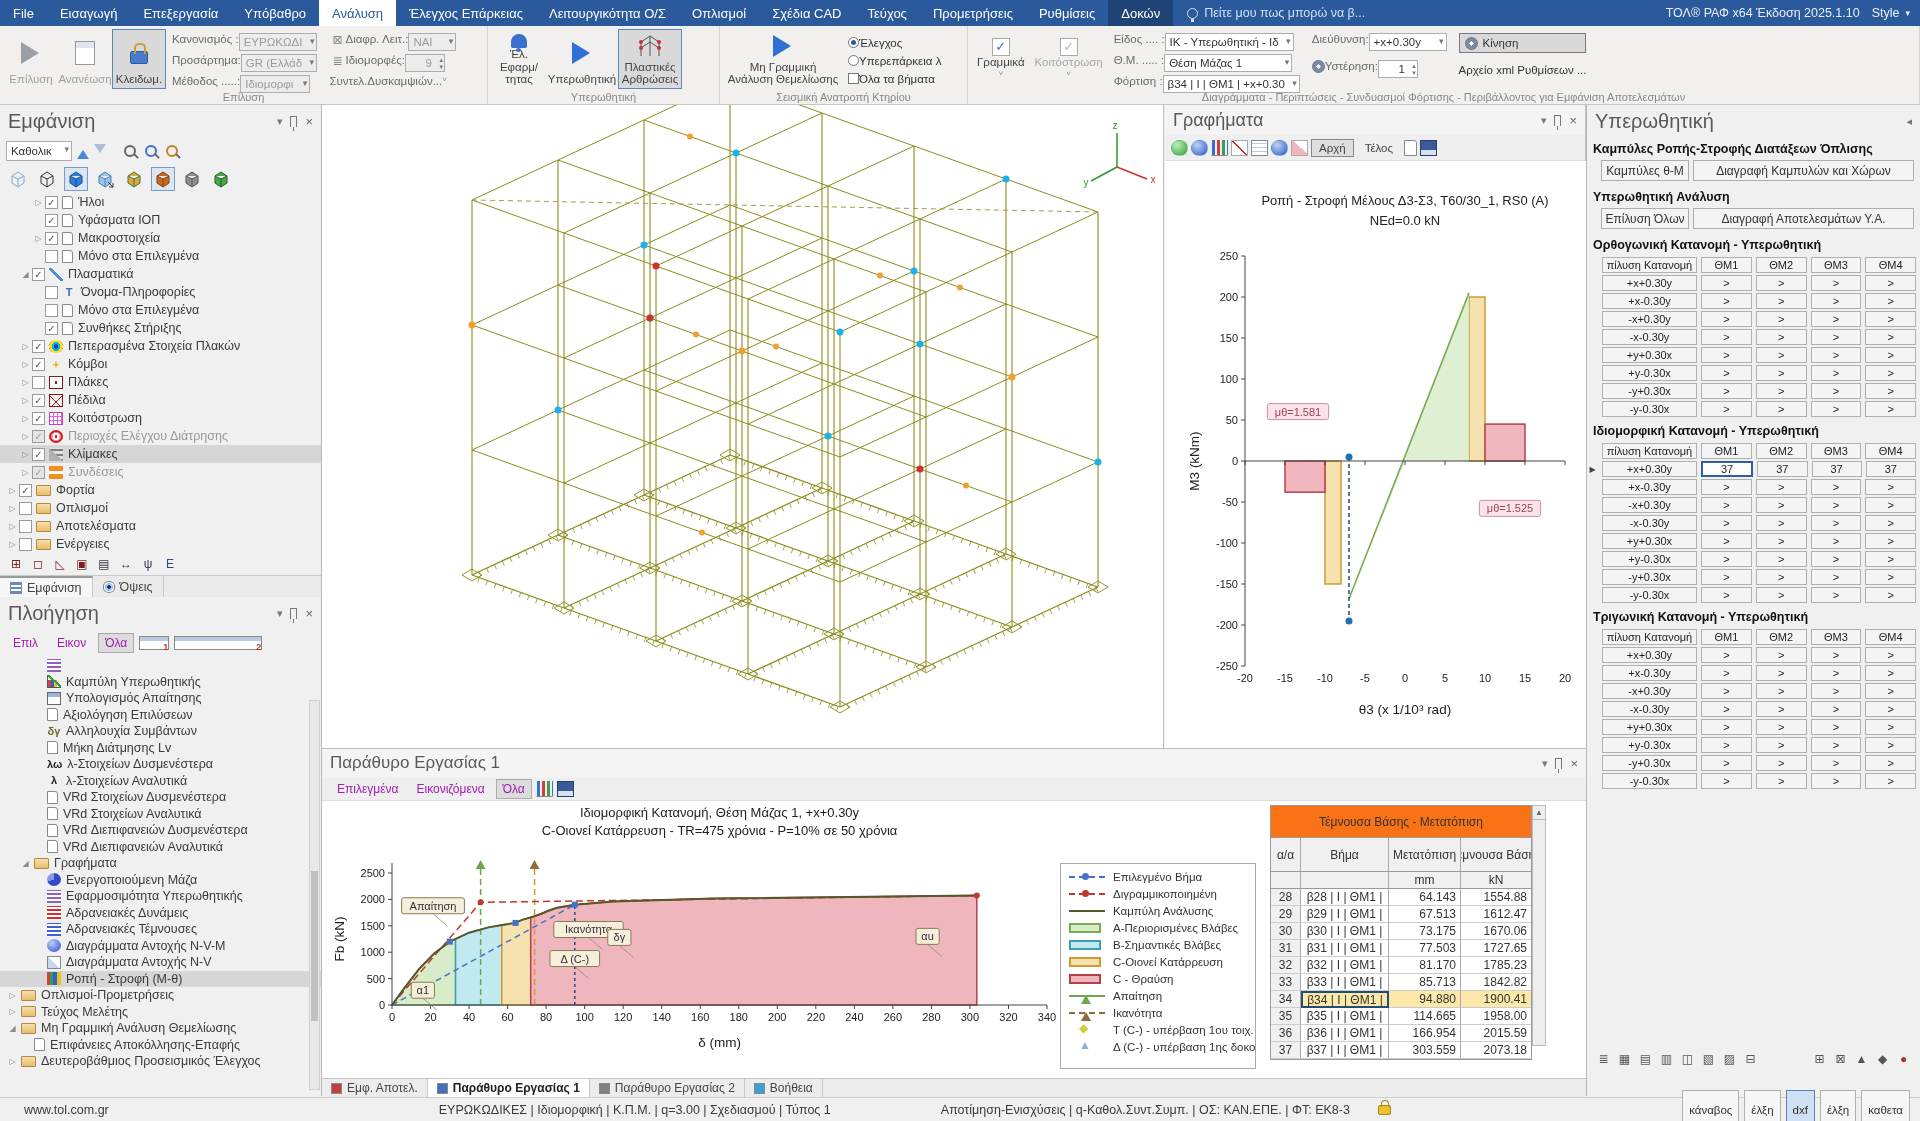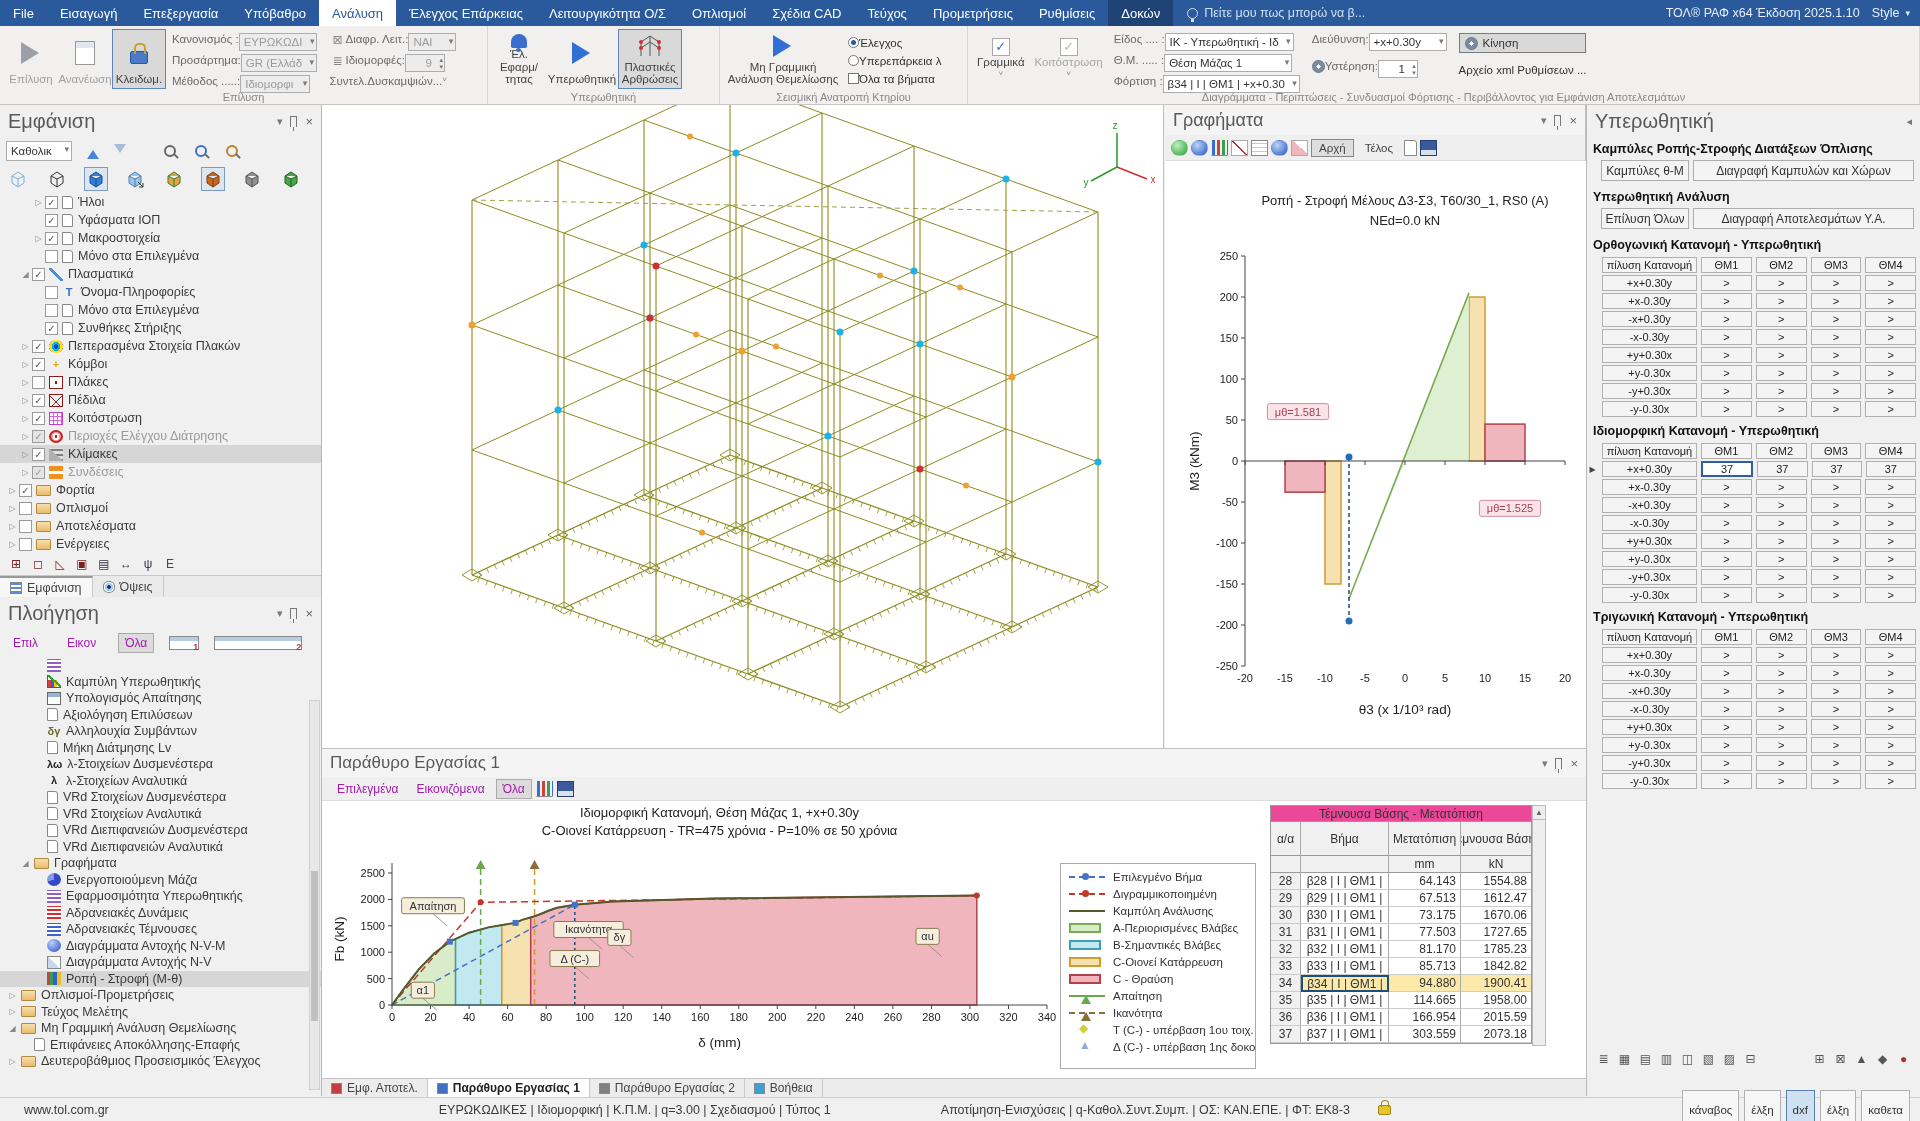--- a/index.html
+++ b/index.html
@@ -49,21 +49,21 @@
   .kinisi{border:1px solid #7a7a7a;background:#d9d9d9;height:20px;display:flex;align-items:center;gap:5px;padding:0 22px 0 5px;font-size:11.5px;color:#333;}
   .gearic{width:13px;height:13px;border-radius:50%;background:radial-gradient(circle,#fff 0 25%,#7a8aa0 28% 100%);border:1px dotted #5a6a80;}
   
   .panel-h{display:flex;align-items:center;height:32px;padding:0 8px;color:#595959;font-size:20px;font-weight:300;}
   .panel-h .hicons{margin-left:auto;display:flex;gap:8px;align-items:center;color:#777;font-size:11px;}
   .pin{width:7px;height:11px;border:1px solid #777;border-bottom:none;position:relative;}
   .pin:after{content:'';position:absolute;left:2px;bottom:-4px;width:1px;height:4px;background:#777;}
   .hx{font-size:13px;color:#666;}
   
   #leftcol{position:absolute;left:0;top:105px;width:322px;height:991px;background:#f0f0f0;border-right:1px solid #b8b8b8;}
-  .ltoolbar{display:flex;align-items:center;gap:15px;padding:3px 6px;height:28px;}
+  .ltoolbar{display:flex;align-items:center;gap:5px;padding:3px 6px;height:28px;}
   .arrup{width:0;height:0;border:6px solid transparent;border-bottom:9px solid #4a86d8;}
   .arrdn{width:0;height:0;border:6px solid transparent;border-top:9px solid #a9bdd6;}
   .mag{width:12px;height:12px;border:2px solid #666;border-radius:50%;position:relative;margin-right:4px;}
   .mag:after{content:'';position:absolute;width:6px;height:2px;background:#666;transform:rotate(45deg);right:-5px;bottom:-2px;}
   .vc{width:24px;height:24px;display:flex;align-items:center;justify-content:center;border:1px solid transparent;}
   .vc.sel{border-color:#7a9cc4;background:#dbe6f1;}
   #display-tree,#nav-tree{background:#f0f0f0;overflow:hidden;}
   .trow{display:flex;align-items:center;height:18px;font-size:12.5px;color:#3a3a3a;padding-left:6px;white-space:nowrap;}
   .trow.sel{background:#d6d6d6;}
   .trow.dim .tl{color:#9a9a9a;}
@@ -133,21 +133,21 @@
   #legend{position:absolute;left:738px;top:62px;width:196px;height:206px;border:1px solid #aaa;background:#fff;padding:4px 6px;overflow:hidden;}
   .lg-row{display:flex;align-items:center;height:17px;font-size:11.5px;color:#333;white-space:nowrap;}
   .lg-mark{width:40px;flex:0 0 auto;position:relative;height:12px;margin-right:6px;}
   .lg-line{position:absolute;left:2px;right:2px;top:5px;border-top:2px solid;}
   .lg-dot{position:absolute;left:15px;top:2px;width:7px;height:7px;border-radius:50%;}
   .lg-box{position:absolute;left:2px;top:1px;width:32px;height:10px;border:2px solid;}
   .lg-tri{position:absolute;left:14px;top:0;width:0;height:0;border:5px solid transparent;border-bottom:9px solid;}
   .lg-glyph{position:absolute;left:12px;top:-3px;font-size:12px;}
   
   #restable{position:absolute;left:948px;top:4px;width:262px;border:1px solid #999;background:#fff;font-size:12px;}
-  .rt-title{height:16px;background:#ec4899;border-bottom:1px solid #999;display:flex;align-items:center;justify-content:center;font-size:12px;color:#333;}
+  .rt-title{height:32px;background:#f97316;border-bottom:1px solid #999;display:flex;align-items:center;justify-content:center;font-size:12px;color:#333;}
   .rt-hrow,.rt-row{display:flex;}
   .rt-c{border-right:1px solid #aaa;border-bottom:1px solid #ccc;display:flex;align-items:center;justify-content:center;padding:0 4px;overflow:hidden;white-space:nowrap;}
   .rt-hrow .rt-c{background:#f0f0f0;border-bottom:1px solid #999;justify-content:center;text-align:center;}
   .c1{width:30px;flex:0 0 auto;} .c2{width:88px;flex:0 0 auto;} .c3{width:72px;flex:0 0 auto;justify-content:flex-end;} .c4{width:70px;flex:0 0 auto;justify-content:flex-end;border-right:none;}
   .rt-row .c1{background:#f0f0f0;}
   .rt-row.hl{background:#fce9a9;}
   .rt-row.hl .c2{border:2px solid #1f4e79;padding:0 2px;}
   .rt-row{height:17px;}
   #res-scroll{position:absolute;left:1210px;top:4px;width:14px;height:241px;background:#eee;border:1px solid #bbb;}
   #res-scroll .up{height:14px;border-bottom:1px solid #bbb;text-align:center;font-size:8px;color:#666;line-height:13px;}

